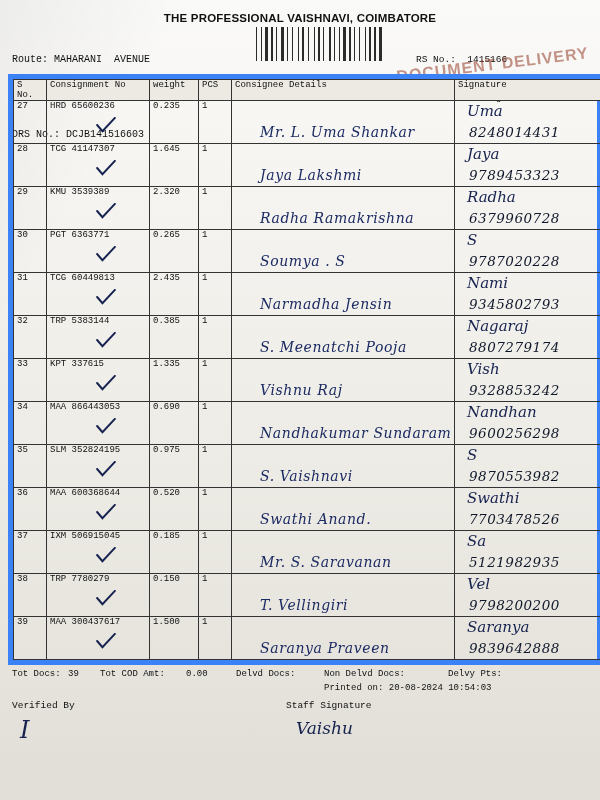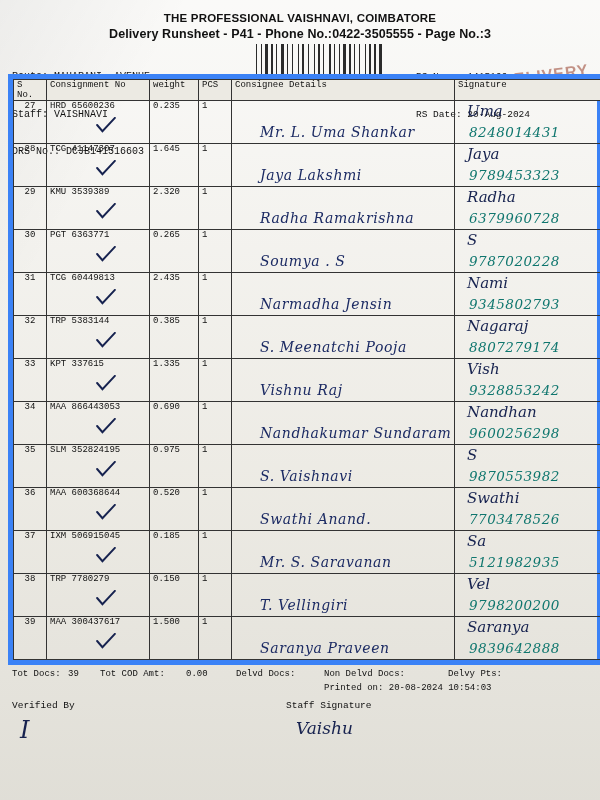--- a/index.html
+++ b/index.html
@@ -117,21 +117,21 @@
     padding: 0 3px;
     vertical-align: top;
   }
   table.runsheet th {
     font-weight: normal;
     height: 15px;
     text-align: left;
     font-size: 9px;
     background: #eceae3;
   }
-  .c-sno   { width: 26px; text-align: center; }
+  .c-sno   { width: 26px; text-align: left; }
   .c-cons  { width: 96px; }
   .c-wt    { width: 42px; }
   .c-pcs   { width: 26px; }
   .c-det   { width: 216px; }
   .c-sign  { width: 172px; }
   td.row-cell { height: 42px; position: relative; }
   .tick {
     position: absolute;
     left: 48px;
     top: 16px;
@@ -142,21 +142,21 @@
   .hw {
     font-family: "DejaVu Serif", serif;
     font-style: italic;
     font-size: 14px;
     color: #1b2a63;
     position: absolute;
     white-space: nowrap;
   }
   .hw.name { left: 28px; bottom: 3px; letter-spacing: 0.6px; }
   .hw.sig  { left: 12px; top: 1px; font-size: 15px; color: #16224f; }
-  .hw.phone{ left: 14px; bottom: 3px; font-size: 13.5px; color: #0f766e; letter-spacing: 0.5px; }
+  .hw.phone{ left: 14px; bottom: 3px; font-size: 13.5px; color: #0f172a; letter-spacing: 0.5px; }
   
   .foot {
     position: absolute;
     left: 0;
     width: 584px;
     font-size: 9px;
     line-height: 12px;
   }
   .foot .fr {
     position: relative;
@@ -182,21 +182,20 @@
 </head>
 <body>
 
 <div class="page">
   <div class="paper-tint"></div>
 
   <div class="sheet">
 
     <div class="hdr">
       <div class="line1">THE PROFESSIONAL VAISHNAVI, COIMBATORE</div>
-      <div class="line2">Delivery Runsheet - P41 - Phone No.:0422-3505555 - Page No.:3</div>
     </div>
 
     <div class="meta">
       <div class="left">
         <div>Route: MAHARANI  AVENUE</div>
         <div>Staff: VAISHNAVI</div>
         <div>DRS No.: DCJB141516603</div>
       </div>
       <div class="barcode" id="barcode">
           <i style="left: 0px; width: 1px;"></i>

